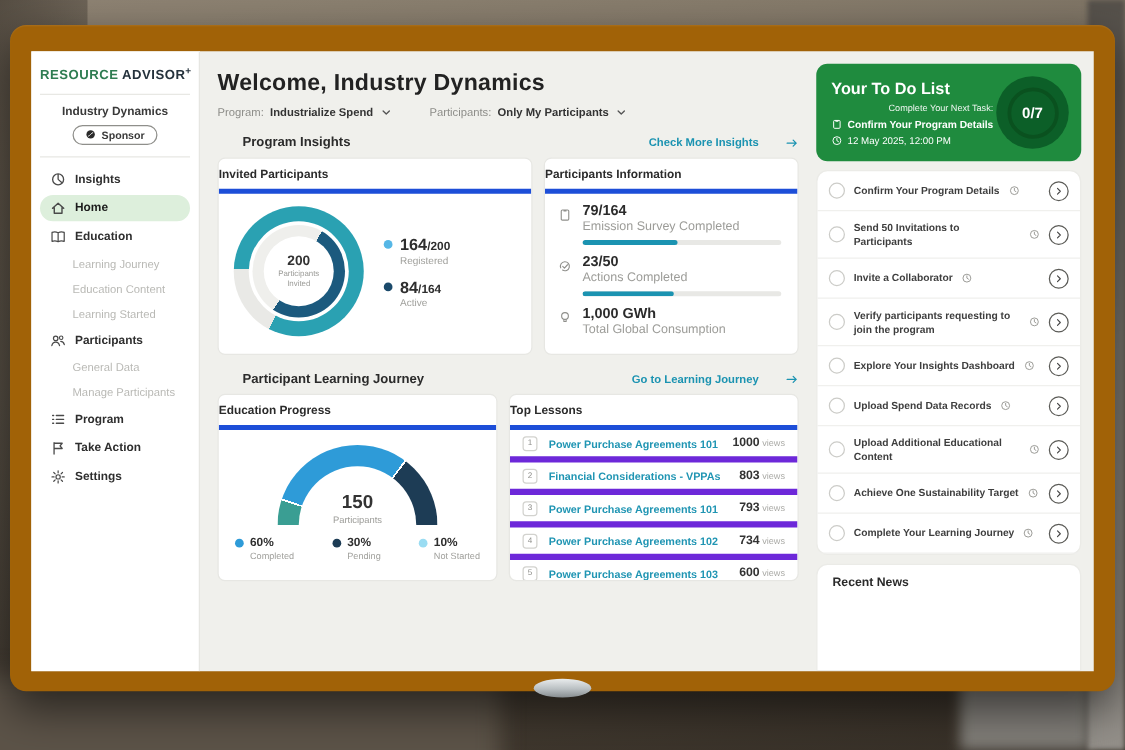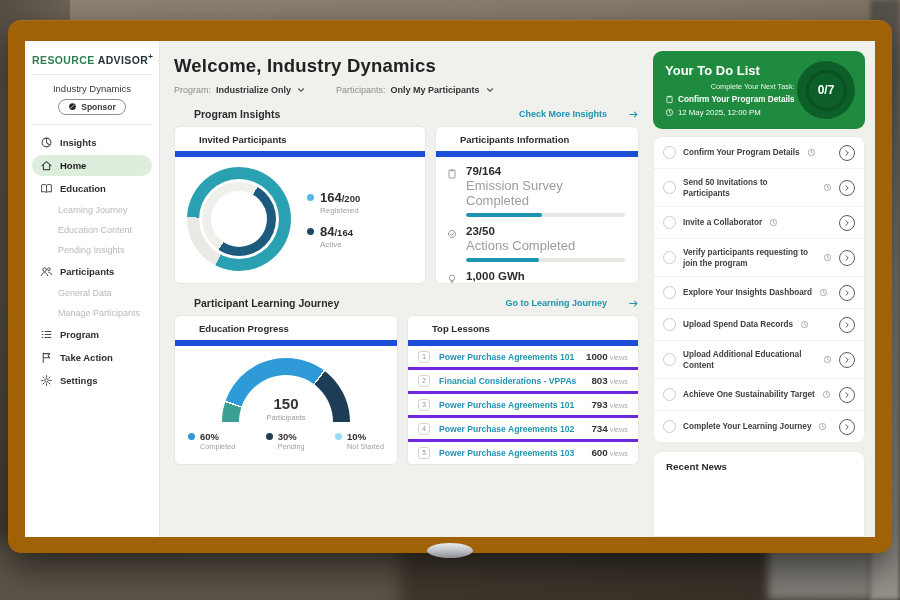--- a/index.html
+++ b/index.html
@@ -30,21 +30,21 @@
 
   
   .sidebar { width:135px; flex:0 0 135px; background:#ffffff; border-right:1px solid #e6e6e2;
     padding:11px 7px 0 7px; overflow:hidden; }
   .brand { text-align:center; font-size:10.5px; font-weight:bold; letter-spacing:.4px;
     padding-bottom:8px; border-bottom:1px solid #e8e8e4; white-space:nowrap; }
   .brand-a { color:#2f7d52; }
   .brand-b { color:#25323c; }
   .brand sup { color:#25323c; font-size:8px; }
   .org-block { text-align:center; padding:8px 0 9px; border-bottom:1px solid #e8e8e4; margin-bottom:7px; }
-  .org-name { font-size:9.5px; font-weight:normal; color:#3a3a3a; }
+  .org-name { font-size:9.5px; font-weight:bold; color:#3a3a3a; }
   .sponsor-pill { display:inline-flex; align-items:center; gap:4px; margin-top:5px;
     border:1px solid #8f8f8b; border-radius:10px; padding:2px 9px; font-size:8.5px;
     font-weight:bold; color:#3a3a3a; background:#fff; cursor:pointer; }
   .sponsor-pill .icon svg { width:9px; height:9px; display:block; }
   .nav-item { display:flex; align-items:center; gap:7px; padding:4px 8px; margin:2px 0;
     font-size:9.5px; font-weight:bold; color:#2e2e2e; border-radius:12px; cursor:pointer; white-space:nowrap; }
   .nav-item.active { background:#ddefdc; color:#1c1c1c; }
   .nav-item.sub { padding-left:26px; color:#b9b9b5; font-weight:normal; font-size:9px; }
   .nav-item .icon { width:13px; height:13px; color:#4a4a4a; flex:0 0 13px; }
   .nav-item .icon svg { width:13px; height:13px; display:block; }
@@ -60,22 +60,22 @@
   .filter .icon svg { width:10px; height:10px; display:block; }
 
   .section-head { display:flex; justify-content:space-between; align-items:center; margin-top:13px; }
   .section-title { font-size:10.5px; font-weight:bold; color:#2b2b2b;padding-left:20px; }
   .tlink { display:flex; align-items:flex-start; gap:21px; color:#1b93b1; font-size:9px;
     font-weight:bold; cursor:pointer; text-decoration:none; }
   .tlink .icon { width:11px; height:11px; } .tlink .icon svg { width:11px; height:11px; display:block; }
 
   .cards-row { display:flex; gap:9px; margin-top:6px; }
   .card { background:#fff; border:1px solid #e7e7e3; border-radius:6px; overflow:hidden; }
-  .card-title { font-size:9.5px; font-weight:bold; color:#2b2b2b; padding:7px 24px 6px;
-    border-bottom:6px solid #1d4ed8; }
+  .card-title { font-size:9.5px; font-weight:bold; color:#2b2b2b; padding:7px 0 6px;
+    border-bottom:4px solid #1d4ed8; }
   .card-invited { width:252px; height:158px; }
   .card-info { flex:1; height:158px; }
   .card-gauge { width:224px; height:150px; }
   .card-lessons { flex:1; height:150px; }
 
   
   .invited-body { display:flex; align-items:center; padding:10px 4px 0 12px; }
   .donut { position:relative; width:104px; height:104px; flex:0 0 104px; }
   .ring-outer { position:absolute; inset:0; border-radius:50%; }
   .ring-outer::after { content:''; position:absolute; inset:12px; border-radius:50%; background:#fff; }
@@ -92,39 +92,39 @@
   .dl-den { font-size:9.5px; font-weight:bold; color:#2e2e2e; }
   .dl-label { font-size:8px; color:#a0a09c; margin-top:1px; }
 
   
   .info-body { padding:8px 13px 0 10px; }
   .stat { display:flex; gap:8px; margin-bottom:8px; }
   .stat .icon { width:12px; height:12px; color:#8f8f8b; margin-top:3px; flex:0 0 12px; }
   .stat .icon svg { width:12px; height:12px; display:block; }
   .stat-main { flex:1; }
   .stat-value { font-size:11.5px; font-weight:bold; color:#2b2b2b; }
-  .stat-label { font-size:13px; color:#9c9c98; margin-top:1px; }
+  .stat-label { font-size:10px; color:#9c9c98; margin-top:1px; }
   .stat-bar { height:4px; background:#e8e8e5; border-radius:2px; margin-top:5px; overflow:hidden; }
   .stat-bar-fill { height:100%; border-radius:2px; background:#1b93b1; }
 
   
   .gauge-wrap { position:relative; width:128px; height:64px; margin:12px auto 0; overflow:hidden; }
   .gauge-circle { position:absolute; left:0; top:0; width:128px; height:128px; border-radius:50%; }
   .gauge-circle::after { content:''; position:absolute; inset:17px; border-radius:50%; background:#fff; }
   .gauge-center { position:absolute; left:0; right:0; bottom:0; text-align:center; }
   .gc-num { font-size:15px; font-weight:bold; color:#333; line-height:1; }
   .gc-label { font-size:7.5px; color:#9c9c98; margin-top:2px; }
   .gauge-legend { display:flex; justify-content:space-between; padding:0 13px; margin-top:9px; }
   .gl-item { display:flex; gap:5px; align-items:flex-start; }
   .gl-dot { width:7px; height:7px; border-radius:50%; margin-top:2px; flex:0 0 7px; }
   .gl-num { font-size:9.5px; font-weight:bold; color:#2e2e2e; }
   .gl-label { font-size:7.3px; color:#a0a09c; }
 
   
-  .lesson-row { display:flex; align-items:center; padding:4.5px 10px; border-bottom:3px solid #6d28d9; cursor:pointer; }
+  .lesson-row { display:flex; align-items:center; padding:4.5px 10px; border-bottom:5px solid #6d28d9; cursor:pointer; }
   .lesson-row:last-child { border-bottom:none; }
   .lesson-rank { width:12px; height:12px; border:1px solid #d2d2ce; border-radius:3px;
     font-size:6.5px; color:#8f8f8b; display:flex; align-items:center; justify-content:center; flex:0 0 12px; }
   .lesson-title { flex:1; margin-left:9px; font-size:8.6px; font-weight:bold; color:#2095b3; }
   .lesson-views-num { font-size:9.8px; font-weight:bold; color:#333; }
   .lesson-views-unit { font-size:7.3px; color:#ababa7; margin-left:2px; }
 
   
   .rightpanel { width:224px; flex:0 0 224px; padding:10px 10px 0 2px; display:flex;
     flex-direction:column; gap:7px; overflow:hidden; }
@@ -213,21 +213,21 @@
             </span>
             <span>Education</span>
           </div>
           <div class="nav-item sub">
             <span>Learning Journey</span>
           </div>
           <div class="nav-item sub">
             <span>Education Content</span>
           </div>
           <div class="nav-item sub">
-            <span>Pending Insights</span>
+            <span>Learning Started</span>
           </div>
           <div class="nav-item">
             <span class="icon">
               <svg viewBox="0 0 16 16">
                 <circle cx="5.6" cy="5.8" r="2.2" fill="none" stroke="currentColor" stroke-width="1.2"></circle>
                 <circle cx="11" cy="5.2" r="1.7" fill="none" stroke="currentColor" stroke-width="1.1"></circle>
                 <path d="M1.8 13c.5-2.4 2-3.6 3.8-3.6S8.9 10.6 9.4 13M10.6 8.8c1.8 0 3 1.2 3.5 3.2" fill="none" stroke="currentColor" stroke-width="1.2" stroke-linecap="round"></path>
               </svg>
             </span>
             <span>Participants</span>
@@ -265,21 +265,21 @@
           </div>
         </nav>
     </aside>
 
     <main class="main">
       <h1 class="page-title">Welcome, Industry Dynamics</h1>
 
       <div class="filters">
         <div class="filter">
           <span class="flabel">Program:</span>
-          <span class="fvalue">Industrialize Only</span>
+          <span class="fvalue">Industrialize Spend</span>
           <span class="icon">
               <svg viewBox="0 0 16 16">
                 <path d="M4 6l4 4 4-4" fill="none" stroke="currentColor" stroke-width="1.7" stroke-linecap="round" stroke-linejoin="round"></path>
               </svg>
             </span>
         </div>
         <div class="filter">
           <span class="flabel">Participants:</span>
           <span class="fvalue">Only My Participants</span>
           <span class="icon">
@@ -302,20 +302,24 @@
         </a>
       </div>
 
       <div class="cards-row">
         <section class="card card-invited">
           <div class="card-title">Invited Participants</div>
           <div class="invited-body">
             <div class="donut">
               <div class="ring-outer" id="ringOuter" style="background: conic-gradient(from 272deg, rgb(42, 161, 178) 0deg, rgb(42, 161, 178) 82%, rgb(233, 233, 230) 82%, rgb(233, 233, 230) 100%);"></div>
               <div class="ring-inner" id="ringInner" style="background: conic-gradient(from 30deg, rgb(28, 90, 126) 0deg, rgb(28, 90, 126) 51%, rgb(239, 239, 236) 51%, rgb(239, 239, 236) 100%);"></div>
+              <div class="donut-center">
+                <div class="dc-num">200</div>
+                <div class="dc-label">Participants Invited</div>
+              </div>
             </div>
             <div class="donut-legend" id="invitedLegend">
                 <div class="dl-item">
                   <span class="dl-dot" style="background: rgb(86, 183, 230);"></span>
                   <div>
                     <div><span class="dl-num">164</span><span class="dl-den">/200</span></div>
                     <div class="dl-label">Registered</div>
                   </div>
                 </div>
                 <div class="dl-item">

